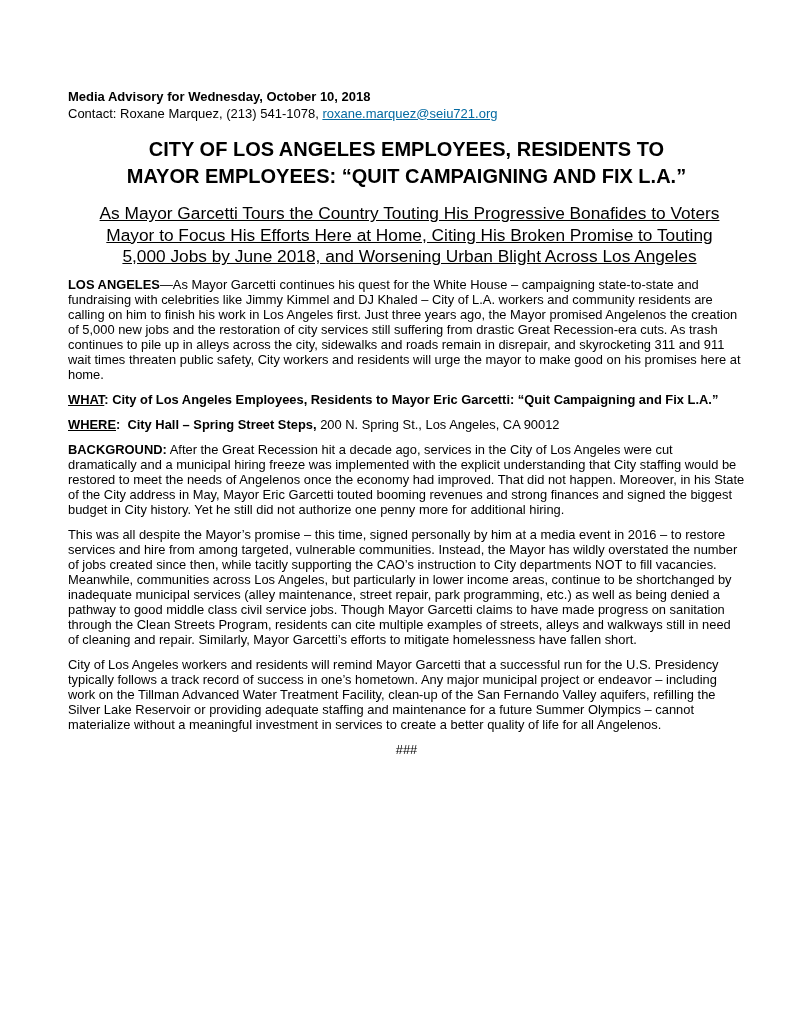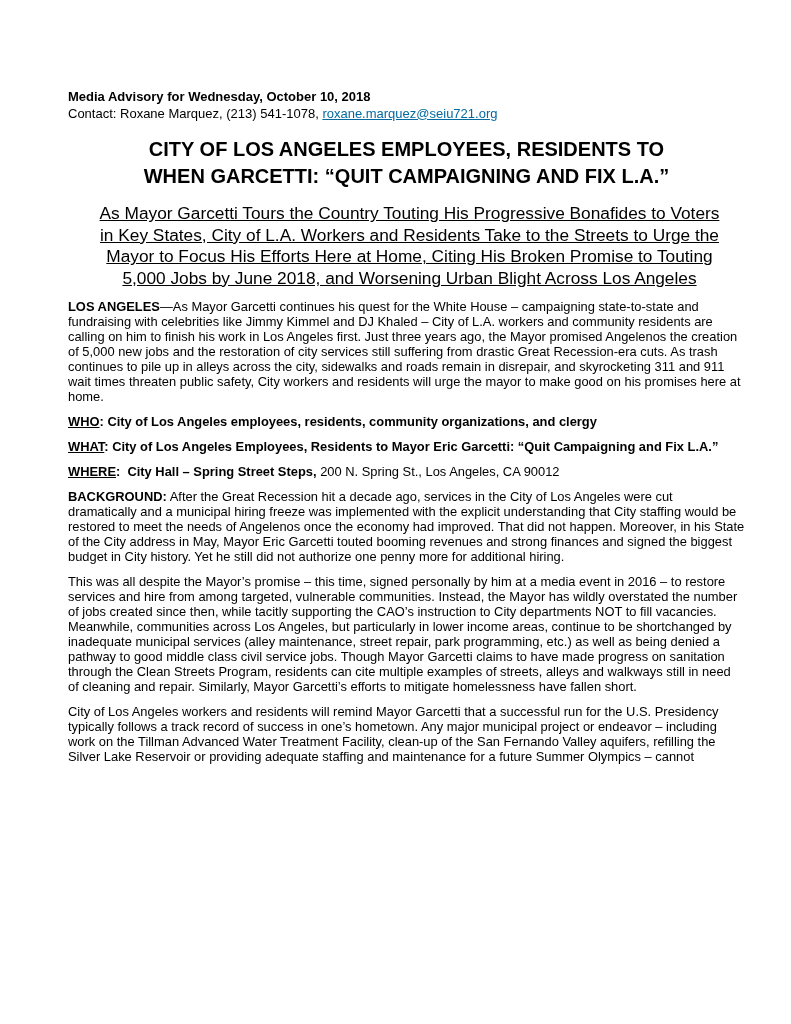--- a/index.html
+++ b/index.html
@@ -67,33 +67,31 @@
 <body>
 
 <div class="page">
 
   <p class="meta bold">Media Advisory for Wednesday, October 10, 2018</p>
 
   <p class="meta"><span>Contact: Roxane Marquez, (213) 541-1078, </span><a class="email-link">roxane.marquez@seiu721.org</a></p>
 
   <h1 class="headline">
     <div class="hl-line">CITY OF LOS ANGELES EMPLOYEES, RESIDENTS TO</div>
-    <div class="hl-line">WHEN GARCETTI: “QUIT CAMPAIGNING AND FIX L.A.”</div>
+    <div class="hl-line">MAYOR EMPLOYEES: “QUIT CAMPAIGNING AND FIX L.A.”</div>
   </h1>
 
   <h2 class="subheadline">
     <div class="sub-line">As Mayor Garcetti Tours the Country Touting His Progressive Bonafides to Voters</div>
-    <div class="sub-line">in Key States, City of L.A. Workers and Residents Take to the Streets to Urge the</div>
     <div class="sub-line">Mayor to Focus His Efforts Here at Home, Citing His Broken Promise to Touting</div>
     <div class="sub-line">5,000 Jobs by June 2018, and Worsening Urban Blight Across Los Angeles</div>
   </h2>
 
   <p class="body-par first"><span class="bold">LOS ANGELES</span><span>—As Mayor Garcetti continues his quest for the White House – campaigning state-to-state and fundraising with celebrities like Jimmy Kimmel and DJ Khaled – City of L.A. workers and community residents are calling on him to finish his work in Los Angeles first. Just three years ago, the Mayor promised Angelenos the creation of 5,000 new jobs and the restoration of city services still suffering from drastic Great Recession-era cuts. As trash continues to pile up in alleys across the city, sidewalks and roads remain in disrepair, and skyrocketing 311 and 911 wait times threaten public safety, City workers and residents will urge the mayor to make good on his promises here at home.</span></p>
 
-  <p class="body-par"><span class="fact-label">WHO</span><span class="bold pre">: City of Los Angeles employees, residents, community organizations, and clergy</span><span class="pre"></span></p>
 
   <p class="body-par"><span class="fact-label">WHAT</span><span class="bold pre">: City of Los Angeles Employees, Residents to Mayor Eric Garcetti: “Quit Campaigning and Fix L.A.”</span><span class="pre"></span></p>
 
 
   <p class="body-par"><span class="fact-label">WHERE</span><span class="bold pre">:  City Hall – Spring Street Steps,</span><span class="pre"> 200 N. Spring St., Los Angeles, CA 90012</span></p>
 
   <p class="body-par"><span class="bold">BACKGROUND:</span><span class="pre"> After the Great Recession hit a decade ago, services in the City of Los Angeles were cut dramatically and a municipal hiring freeze was implemented with the explicit understanding that City staffing would be restored to meet the needs of Angelenos once the economy had improved. That did not happen. Moreover, in his State of the City address in May, Mayor Eric Garcetti touted booming revenues and strong finances and signed the biggest budget in City history. Yet he still did not authorize one penny more for additional hiring.</span></p>
 
   <p class="body-par">This was all despite the Mayor’s promise – this time, signed personally by him at a media event in 2016 – to restore services and hire from among targeted, vulnerable communities. Instead, the Mayor has wildly overstated the number of jobs created since then, while tacitly supporting the CAO’s instruction to City departments NOT to fill vacancies. Meanwhile, communities across Los Angeles, but particularly in lower income areas, continue to be shortchanged by inadequate municipal services (alley maintenance, street repair, park programming, etc.) as well as being denied a pathway to good middle class civil service jobs. Though Mayor Garcetti claims to have made progress on sanitation through the Clean Streets Program, residents can cite multiple examples of streets, alleys and walkways still in need of cleaning and repair. Similarly, Mayor Garcetti’s efforts to mitigate homelessness have fallen short.</p>
 

